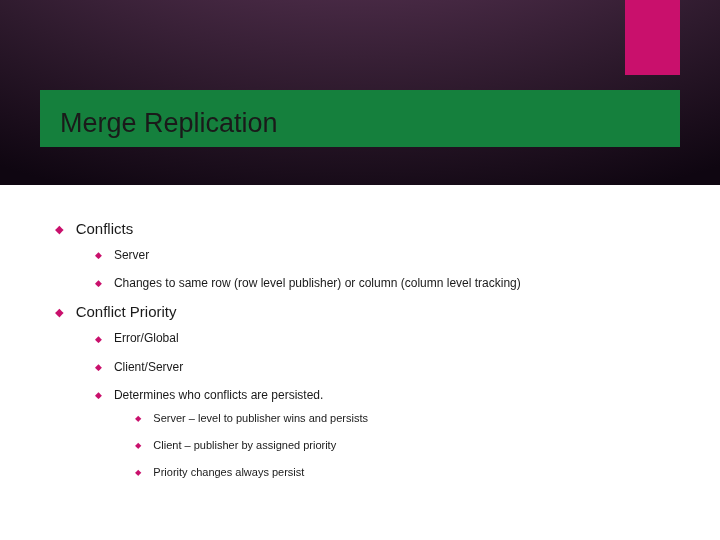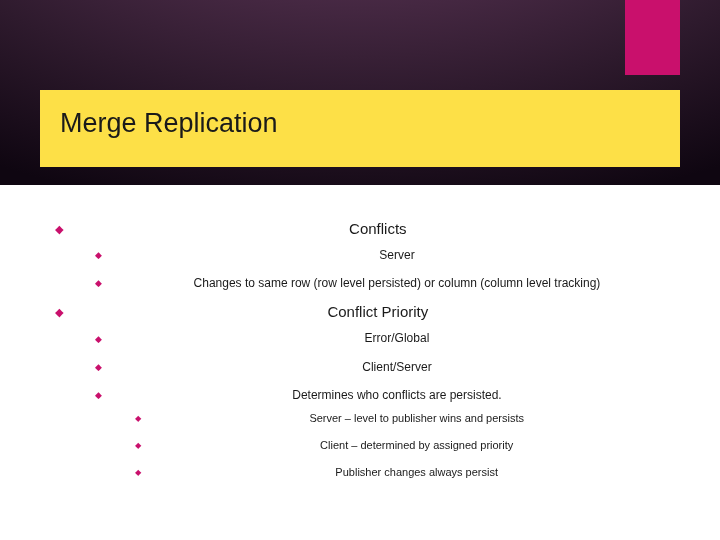--- a/index.html
+++ b/index.html
@@ -25,22 +25,22 @@
     right: 40px;
     width: 55px;
     height: 75px;
     background: #c9106c;
   }
   .title-card {
     position: absolute;
     top: 90px;
     left: 40px;
     right: 40px;
-    background: #fde047;
-    padding: 18px 20px 28px 20px;
+    background: #15803d;
+    padding: 18px 20px 8px 20px;
   }
   .title-text {
     font-size: 27px;
     font-weight: 400;
     color: #1a1a1a;
   }
   .content {
     position: absolute;
     top: 220px;
     left: 55px;
@@ -54,21 +54,21 @@
   .lvl3-group { margin-left: 40px; margin-top: 8px; }
   .lvl3-row { display: flex; align-items: flex-start; font-size: 11px; margin-bottom: 12px; line-height: 1.35; }
   .bullet {
     flex: 0 0 auto;
     color: #c9106c;
     margin-right: 12px;
     font-size: 0.75em;
     position: relative;
     top: 0.25em;
   }
-  .b-text { flex: 1 1 auto; text-align: center; }
+  .b-text { flex: 1 1 auto; }
 </style>
 </head>
 <body>
 
 <div class="header-band"></div>
 <div class="accent-block"></div>
 
 <div class="title-card">
   <div class="title-text">Merge Replication</div>
 </div>
@@ -80,21 +80,21 @@
       <span class="bullet">◆</span>
       <span class="b-text">Conflicts</span>
     </div>
     <div class="lvl2-group">
       <div class="lvl2-row">
         <span class="bullet">◆</span>
         <span class="b-text">Server</span>
       </div>
       <div class="lvl2-row">
         <span class="bullet">◆</span>
-        <span class="b-text">Changes to same row (row level persisted) or column (column level tracking)</span>
+        <span class="b-text">Changes to same row (row level publisher) or column (column level tracking)</span>
       </div>
     </div>
   </div>
 
   <div class="lvl1">
     <div class="lvl1-row">
       <span class="bullet">◆</span>
       <span class="b-text">Conflict Priority</span>
     </div>
     <div class="lvl2-group">
@@ -110,23 +110,23 @@
         <span class="bullet">◆</span>
         <span class="b-text">Determines who conflicts are persisted.</span>
       </div>
       <div class="lvl3-group">
         <div class="lvl3-row">
           <span class="bullet">◆</span>
           <span class="b-text">Server – level to publisher wins and persists</span>
         </div>
         <div class="lvl3-row">
           <span class="bullet">◆</span>
-          <span class="b-text">Client – determined by assigned priority</span>
+          <span class="b-text">Client – publisher by assigned priority</span>
         </div>
         <div class="lvl3-row">
           <span class="bullet">◆</span>
-          <span class="b-text">Publisher changes always persist</span>
+          <span class="b-text">Priority changes always persist</span>
         </div>
       </div>
     </div>
   </div>
 
 </div>
 
 </body></html>

